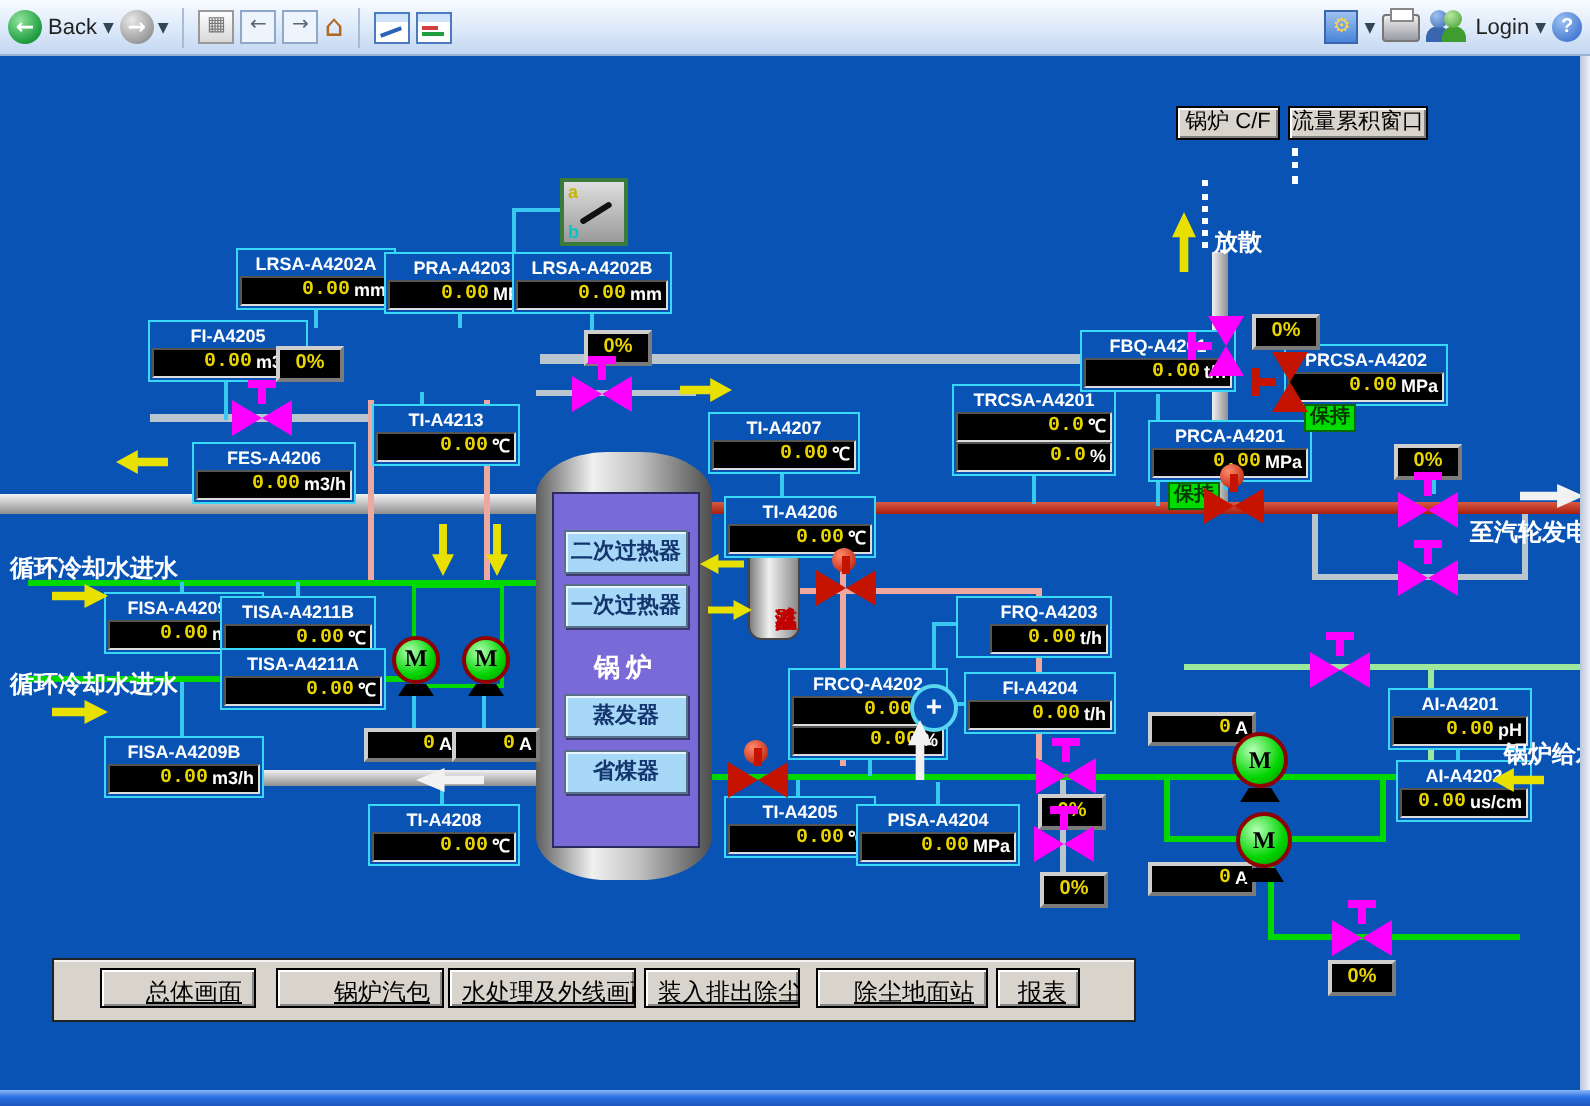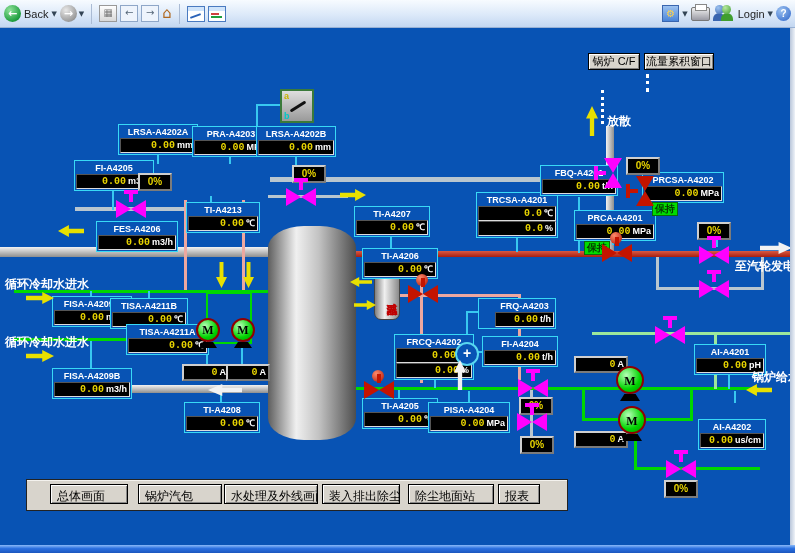--- a/index.html
+++ b/index.html
@@ -125,21 +125,21 @@
        box-shadow:inset 1px 1px 0 #fff,inset -1px -1px 0 #808080;text-align:center;
        font:bold 20px/28px "Liberation Sans",sans-serif;color:#1818c8;letter-spacing:6px;
        text-shadow:1px 1px 0 #c82020;}
   .hbtn{position:absolute;z-index:10;background:#d8d4cc;border:1px solid #000;
        box-shadow:inset 1px 1px 0 #fff,inset -1px -1px 0 #808080;
        font:11px/15px "Liberation Sans",sans-serif;color:#000;text-align:center;cursor:pointer;}
   .navstrip{position:absolute;z-index:9;background:#d8d4cc;border:1px solid #222;
        box-shadow:inset 0 1px 0 #f4f2ee;}
   .navbtn{position:absolute;z-index:10;background:#d8d4cc;border:1px solid #000;
        box-shadow:inset 1px 1px 0 #fff,inset -1px -1px 0 #888;
-       font:12px/20px "Liberation Sans",sans-serif;color:#000;text-align:left;cursor:pointer;white-space:nowrap;overflow:hidden;}
+       font:12px/20px "Liberation Sans",sans-serif;color:#000;text-align:right;cursor:pointer;white-space:nowrap;overflow:hidden;text-decoration:underline;}
   .taskbar{position:absolute;left:0;top:545px;width:795px;height:8px;z-index:15;
        background:linear-gradient(#8ab9f8,#2a6fe0 45%,#1c56be);}
   .redge{position:absolute;left:790px;top:28px;width:5px;height:517px;z-index:14;
        background:linear-gradient(90deg,#b9c6da,#eef2f8);}
 </style>
 </head>
 <body>
 
 <div id="stage">
 
@@ -241,20 +241,27 @@
   <div class="pipe pcy" style="left:90px;top:341px;width:2px;height:28px;"></div>
   <div class="pipe pcy" style="left:206px;top:344px;width:2px;height:21px;"></div>
   <div class="pipe pcy" style="left:241px;top:344px;width:2px;height:21px;"></div>
   <div class="pipe pcy" style="left:210px;top:196px;width:2px;height:7px;"></div>
 
   <div class="dots" style="left:601px;top:90px;height:34px;"></div>
   <div class="dots" style="left:646px;top:74px;height:18px;"></div>
 
 
   <div class="boilerouter" style="left:268px;top:226px;width:88px;height:214px;"></div>
+  <div class="boilerinner" style="left:276px;top:246px;width:72px;height:176px;">
+    <div class="bcomp" style="top:18px;">二次过热器</div>
+    <div class="bcomp" style="top:45px;">一次过热器</div>
+    <div class="bname" style="top:78px;">锅炉</div>
+    <div class="bcomp" style="top:100px;">蒸发器</div>
+    <div class="bcomp" style="top:128px;">省煤器</div>
+  </div>
 
   <div class="attm" style="left:374px;top:270px;width:24px;height:48px;">减温器</div>
 
   <div class="gauge" style="left:280px;top:89px;width:34px;height:34px;">
     <div class="ga">a</div>
     <div class="gb">b</div>
     <div class="needle"></div>
   </div>
 
   <div class="sum" style="left:455px;top:342px;">+</div>
@@ -379,21 +386,21 @@
         <span class="u">m3/h</span>
       </div>
   </div>
   <div class="inst" style="left:110px;top:298px;width:78px;">
     <div class="tag">TISA-A4211B</div>
     <div class="val">
         <span class="v">0.00</span>
         <span class="u">℃</span>
       </div>
   </div>
-  <div class="inst" style="left:126px;top:324px;width:83px;">
+  <div class="inst" style="left:110px;top:324px;width:83px;">
     <div class="tag">TISA-A4211A</div>
     <div class="val">
         <span class="v">0.00</span>
         <span class="u">℃</span>
       </div>
   </div>
   <div class="inst" style="left:52px;top:368px;width:80px;">
     <div class="tag">FISA-A4209B</div>
     <div class="val">
         <span class="v">0.00</span>
@@ -421,21 +428,21 @@
         <span class="u">MPa</span>
       </div>
   </div>
   <div class="inst" style="left:694px;top:344px;width:72px;">
     <div class="tag">AI-A4201</div>
     <div class="val">
         <span class="v">0.00</span>
         <span class="u">pH</span>
       </div>
   </div>
-  <div class="inst" style="left:698px;top:419px;width:68px;">
+  <div class="inst" style="left:698px;top:380px;width:68px;">
     <div class="tag">AI-A4202</div>
     <div class="val">
         <span class="v">0.00</span>
         <span class="u">us/cm</span>
       </div>
   </div>
 
   <div class="pct" style="left:138px;top:173px;">0%</div>
   <div class="pct" style="left:292px;top:165px;">0%</div>
   <div class="pct" style="left:626px;top:157px;">0%</div>

